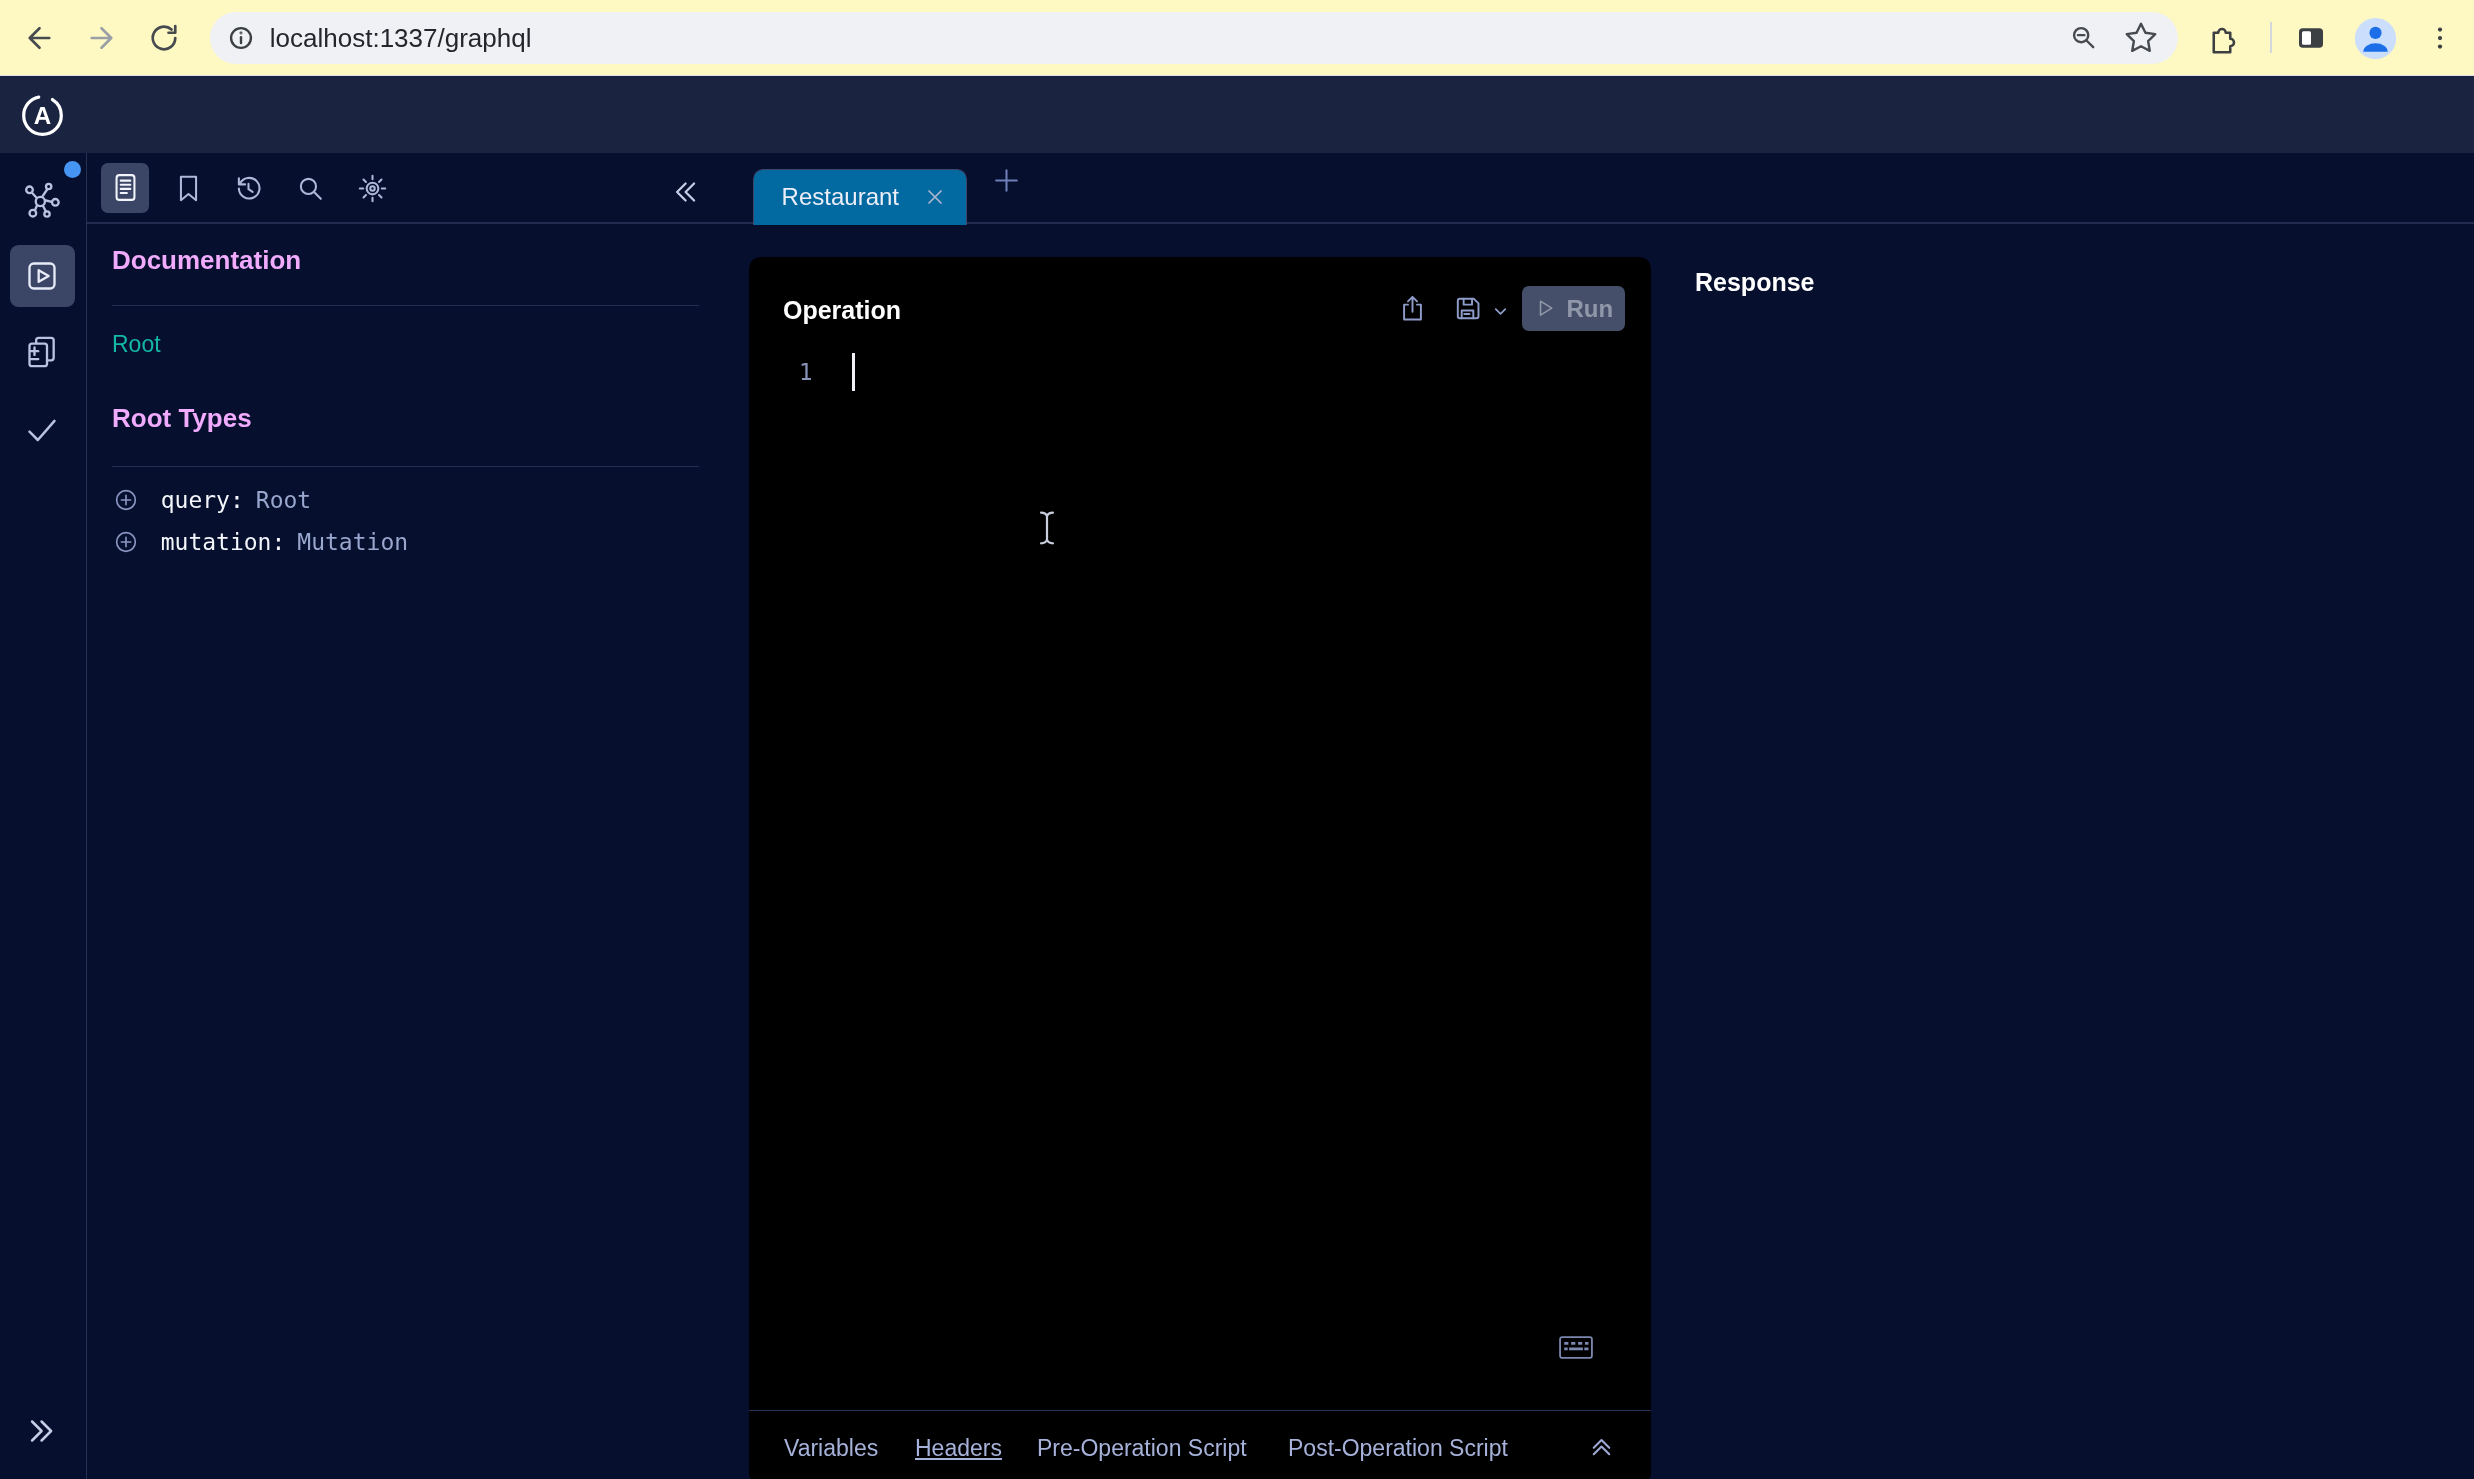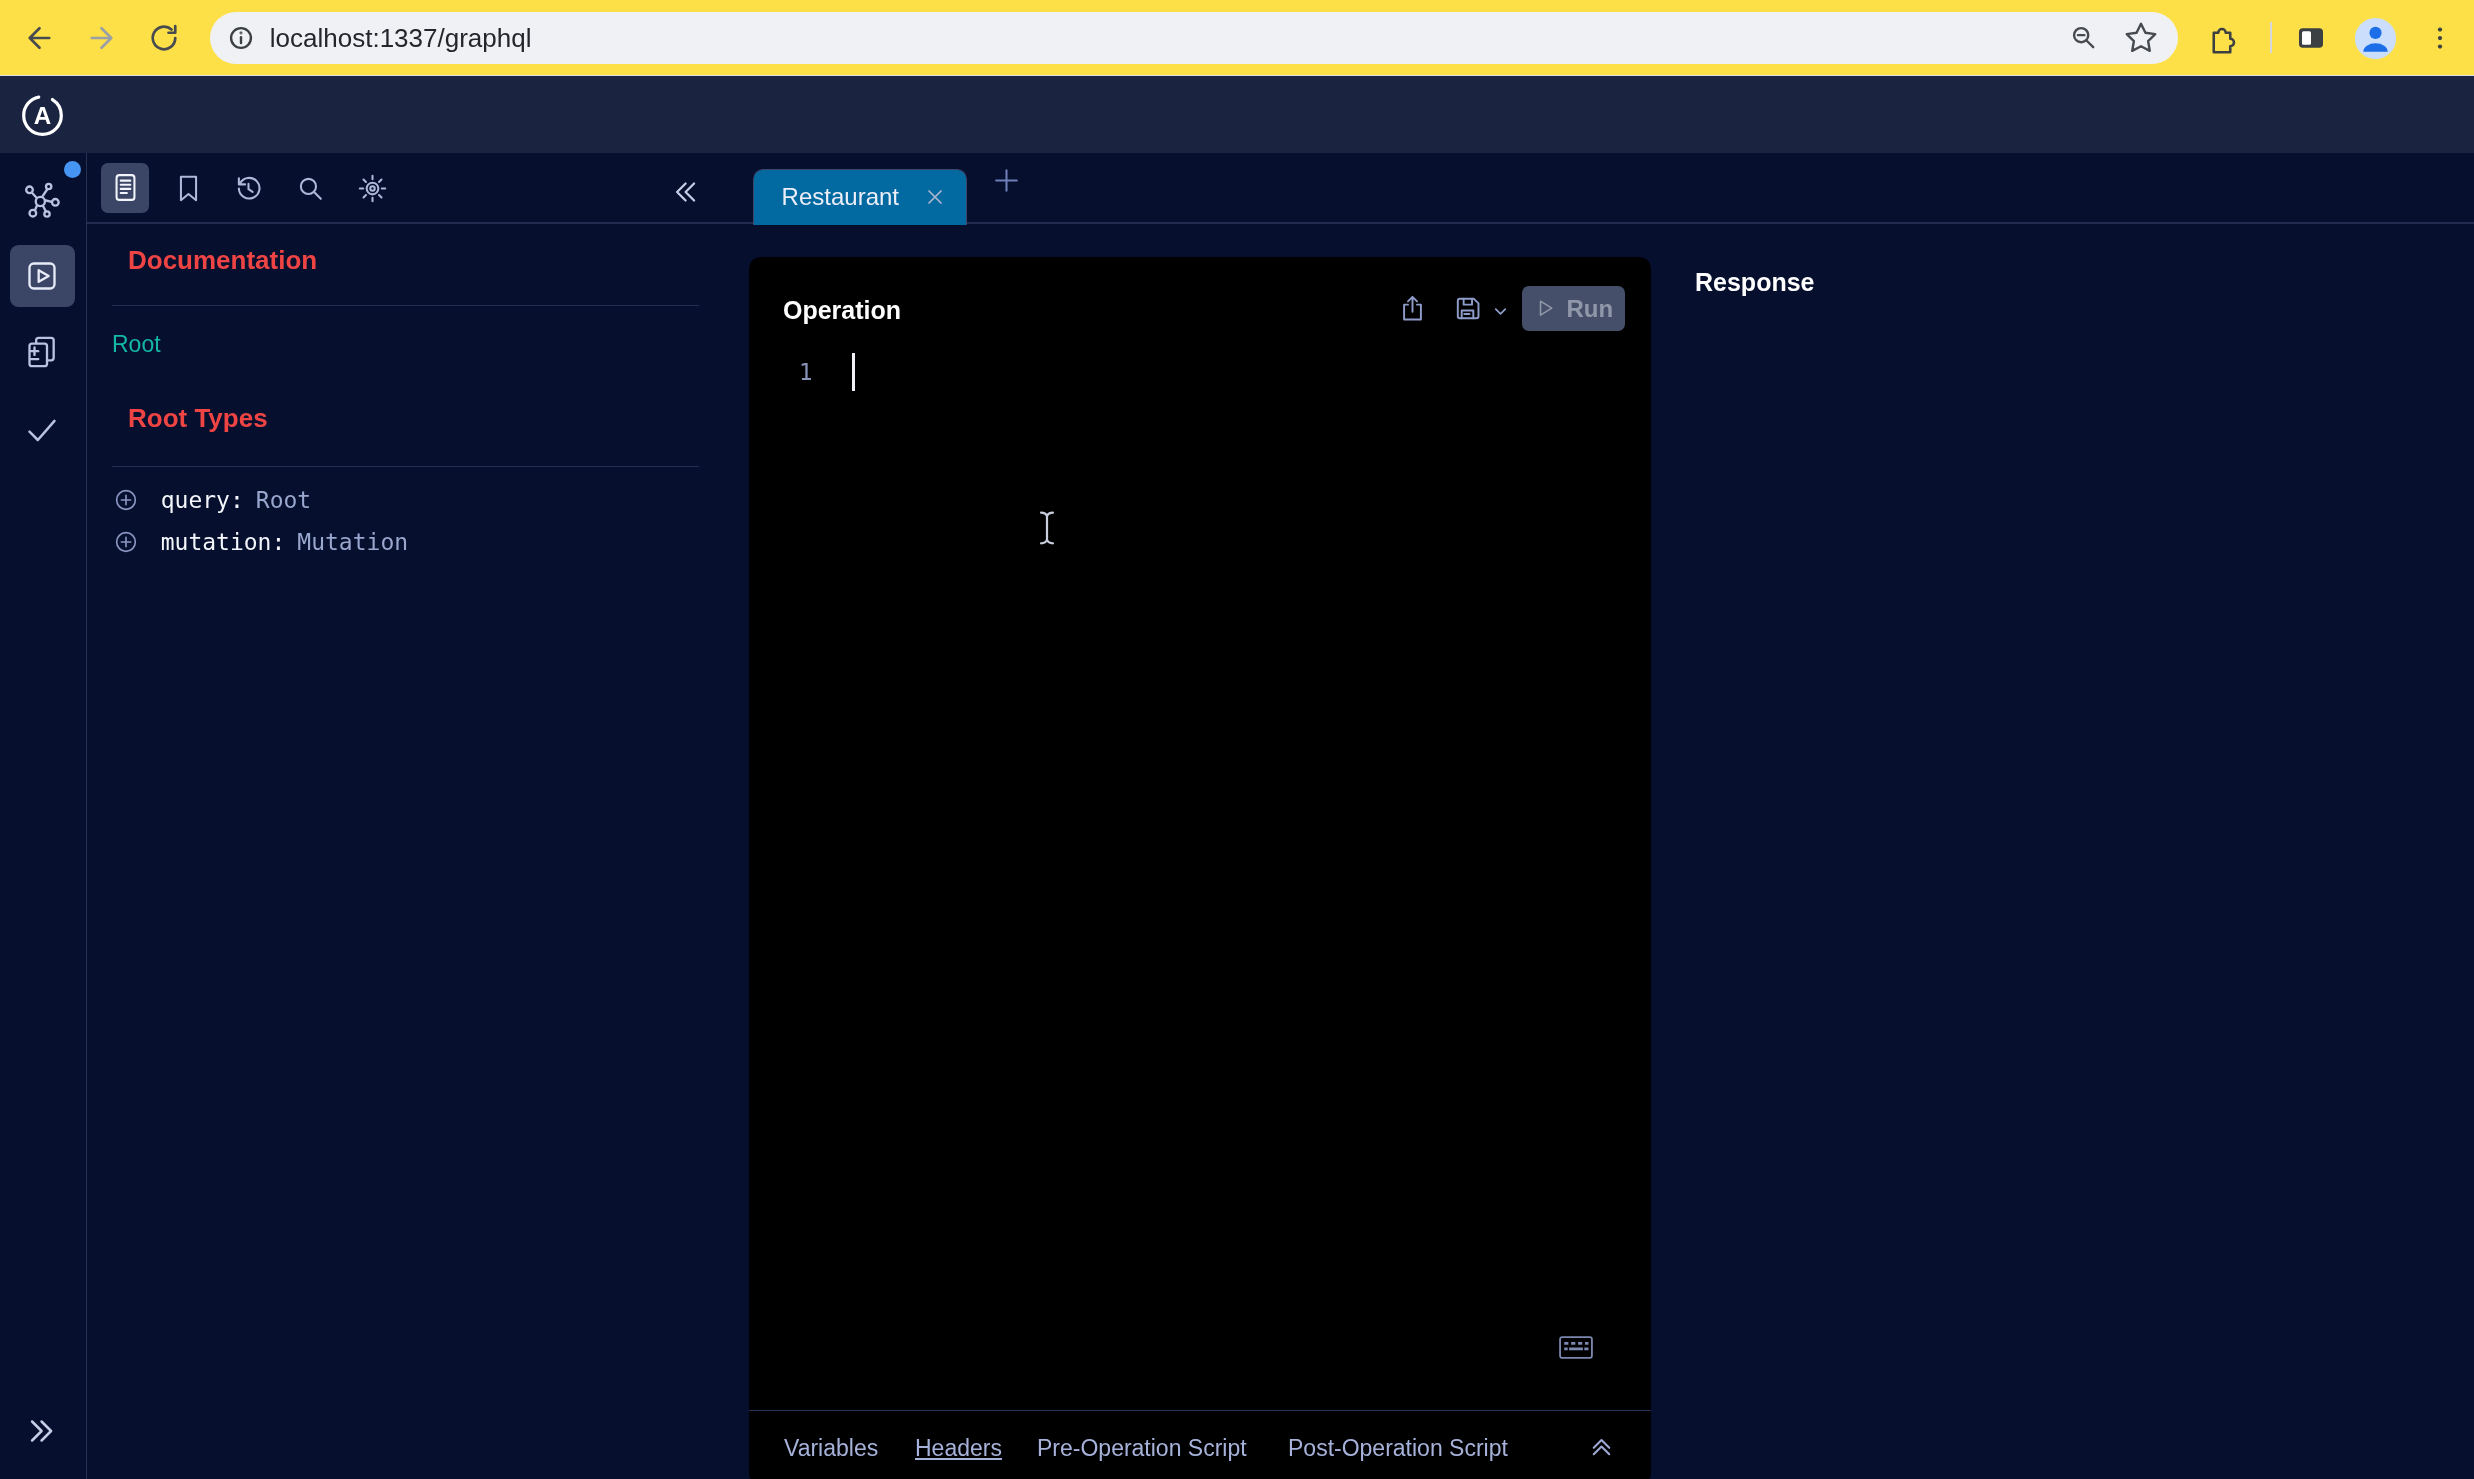--- a/index.html
+++ b/index.html
@@ -3,21 +3,21 @@
 <meta charset="utf-8">
 <style>
   * { margin:0; padding:0; box-sizing:border-box; }
   html,body { width:2475px; height:1479px; overflow:hidden; background:#060F2D;
     font-family:"Liberation Sans", sans-serif; }
   .abs { position:absolute; }
   svg { display:block; }
 
   
   #chrome { position:absolute; left:0; top:0; width:2475px; height:76px;
-    background:#fde047; border-bottom:0.9px solid #DEE1E6; }
+    background:#fef9c3; border-bottom:0.9px solid #DEE1E6; }
   .chrome-btn { position:absolute; top:12px; width:52px; height:52px; border-radius:50%;
     display:flex; align-items:center; justify-content:center; color:#474B4F; }
   #omnibox { position:absolute; left:210px; top:12px; width:1968px; height:52px;
     background:#F0F1F4; border-radius:26px; display:flex; align-items:center; }
   #omnibox .url { font-size:26px; color:#24262B; margin-left:12px; }
 
   
   #apollo-bar { position:absolute; left:0; top:76px; width:2475px; height:77px;
     background:#1A2340; }
   #endpoint-pill { position:absolute; left:99px; top:90px; height:49px; width:452px;
@@ -56,21 +56,21 @@
   
   #tab { position:absolute; left:753px; top:15.5px; width:214px; height:56px; z-index:2;
     background:#0369a1; border:1.7px solid #3A4769; border-bottom:none;
     border-radius:10.3px 10.3px 0 0; display:flex; align-items:center; }
   #tab-label { font-size:24px; color:#ECEFF9; margin-left:27.6px; }
   #tab-close { margin-left:auto; margin-right:19px; color:#AEB6CF; }
   #new-tab { position:absolute; left:989px; top:10.3px; width:34px; height:34px;
     color:#6F7FB8; display:flex; align-items:center; justify-content:center; }
 
   
-  .doc-h { position:absolute; left:112px; color:#ef4444; font-size:26px; font-weight:bold;margin-left:16px; }
+  .doc-h { position:absolute; left:112px; color:#f0abfc; font-size:26px; font-weight:bold; }
   .doc-divider { position:absolute; left:112px; width:587px; height:0.9px; background:#232D4F; }
   #doc-root { position:absolute; left:112px; top:178px; font-size:23px; color:#14b8a6; }
   .field-row { position:absolute; left:112px; height:40px; display:flex; align-items:center; }
   .plus-circle { color:#8C98C4; margin-right:20.7px; }
   .mono { font-family:"DejaVu Sans Mono", monospace; }
   .field-name { font-size:23px; color:#F4F6FC; }
   .field-type { font-size:23px; color:#99A6CE; margin-left:12px; }
 
   
   #card { position:absolute; left:749px; top:76px; width:902px; height:1228px;

